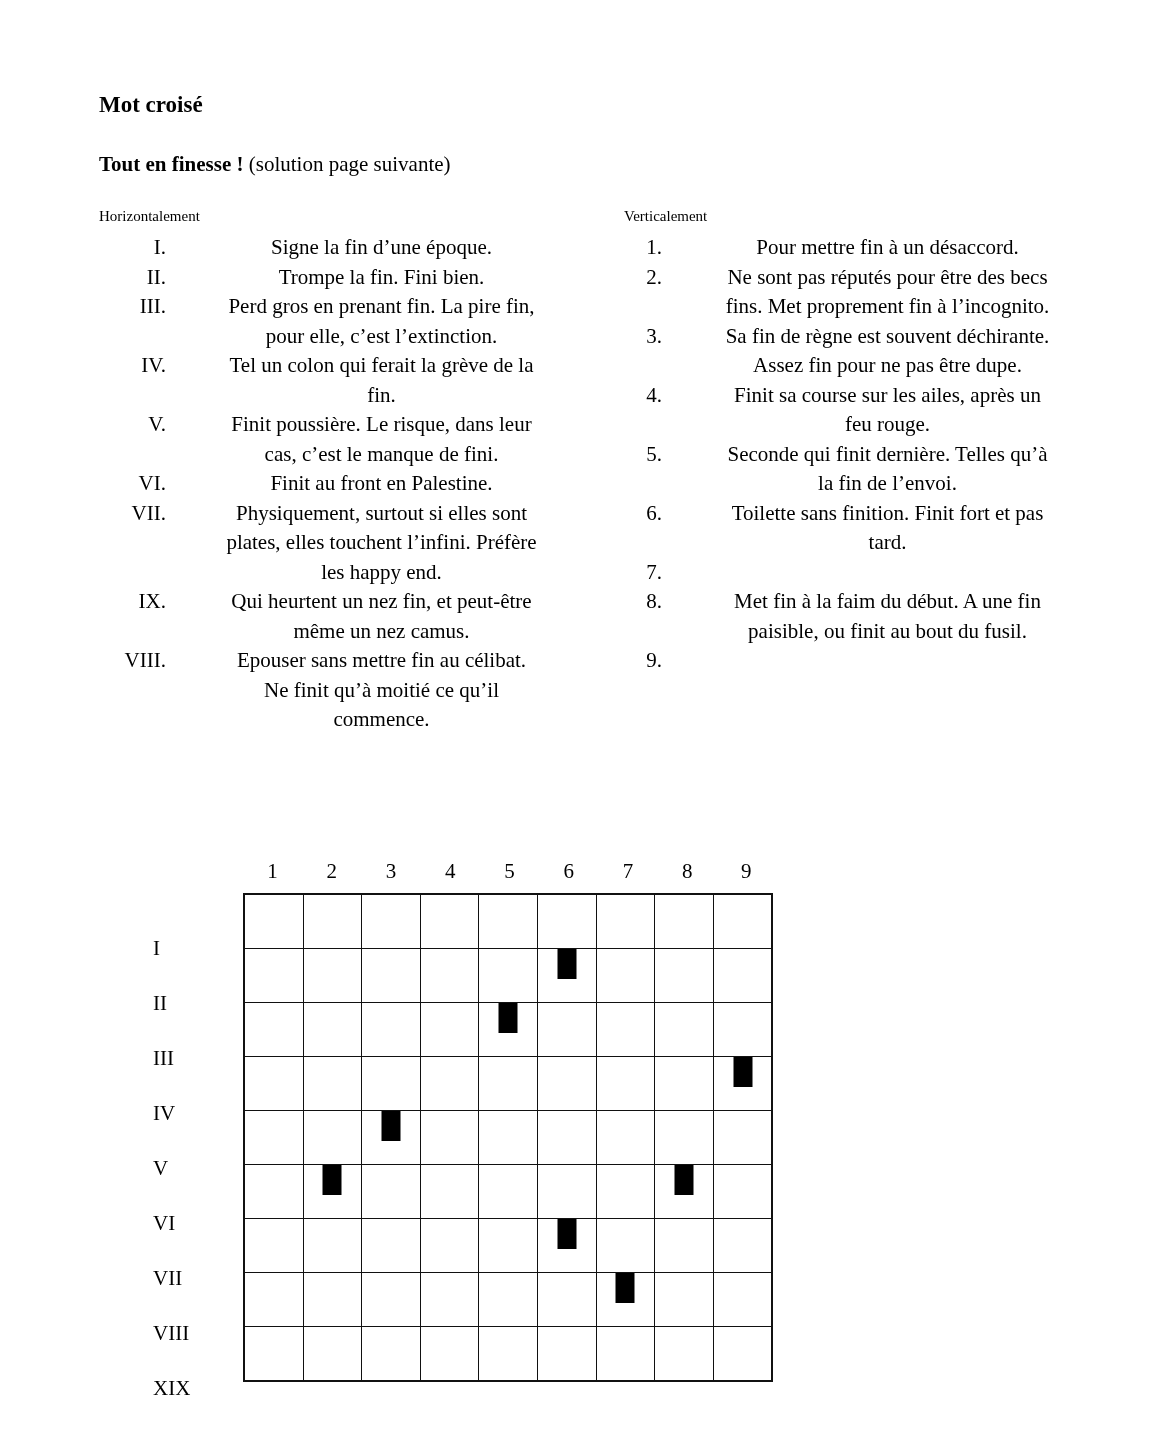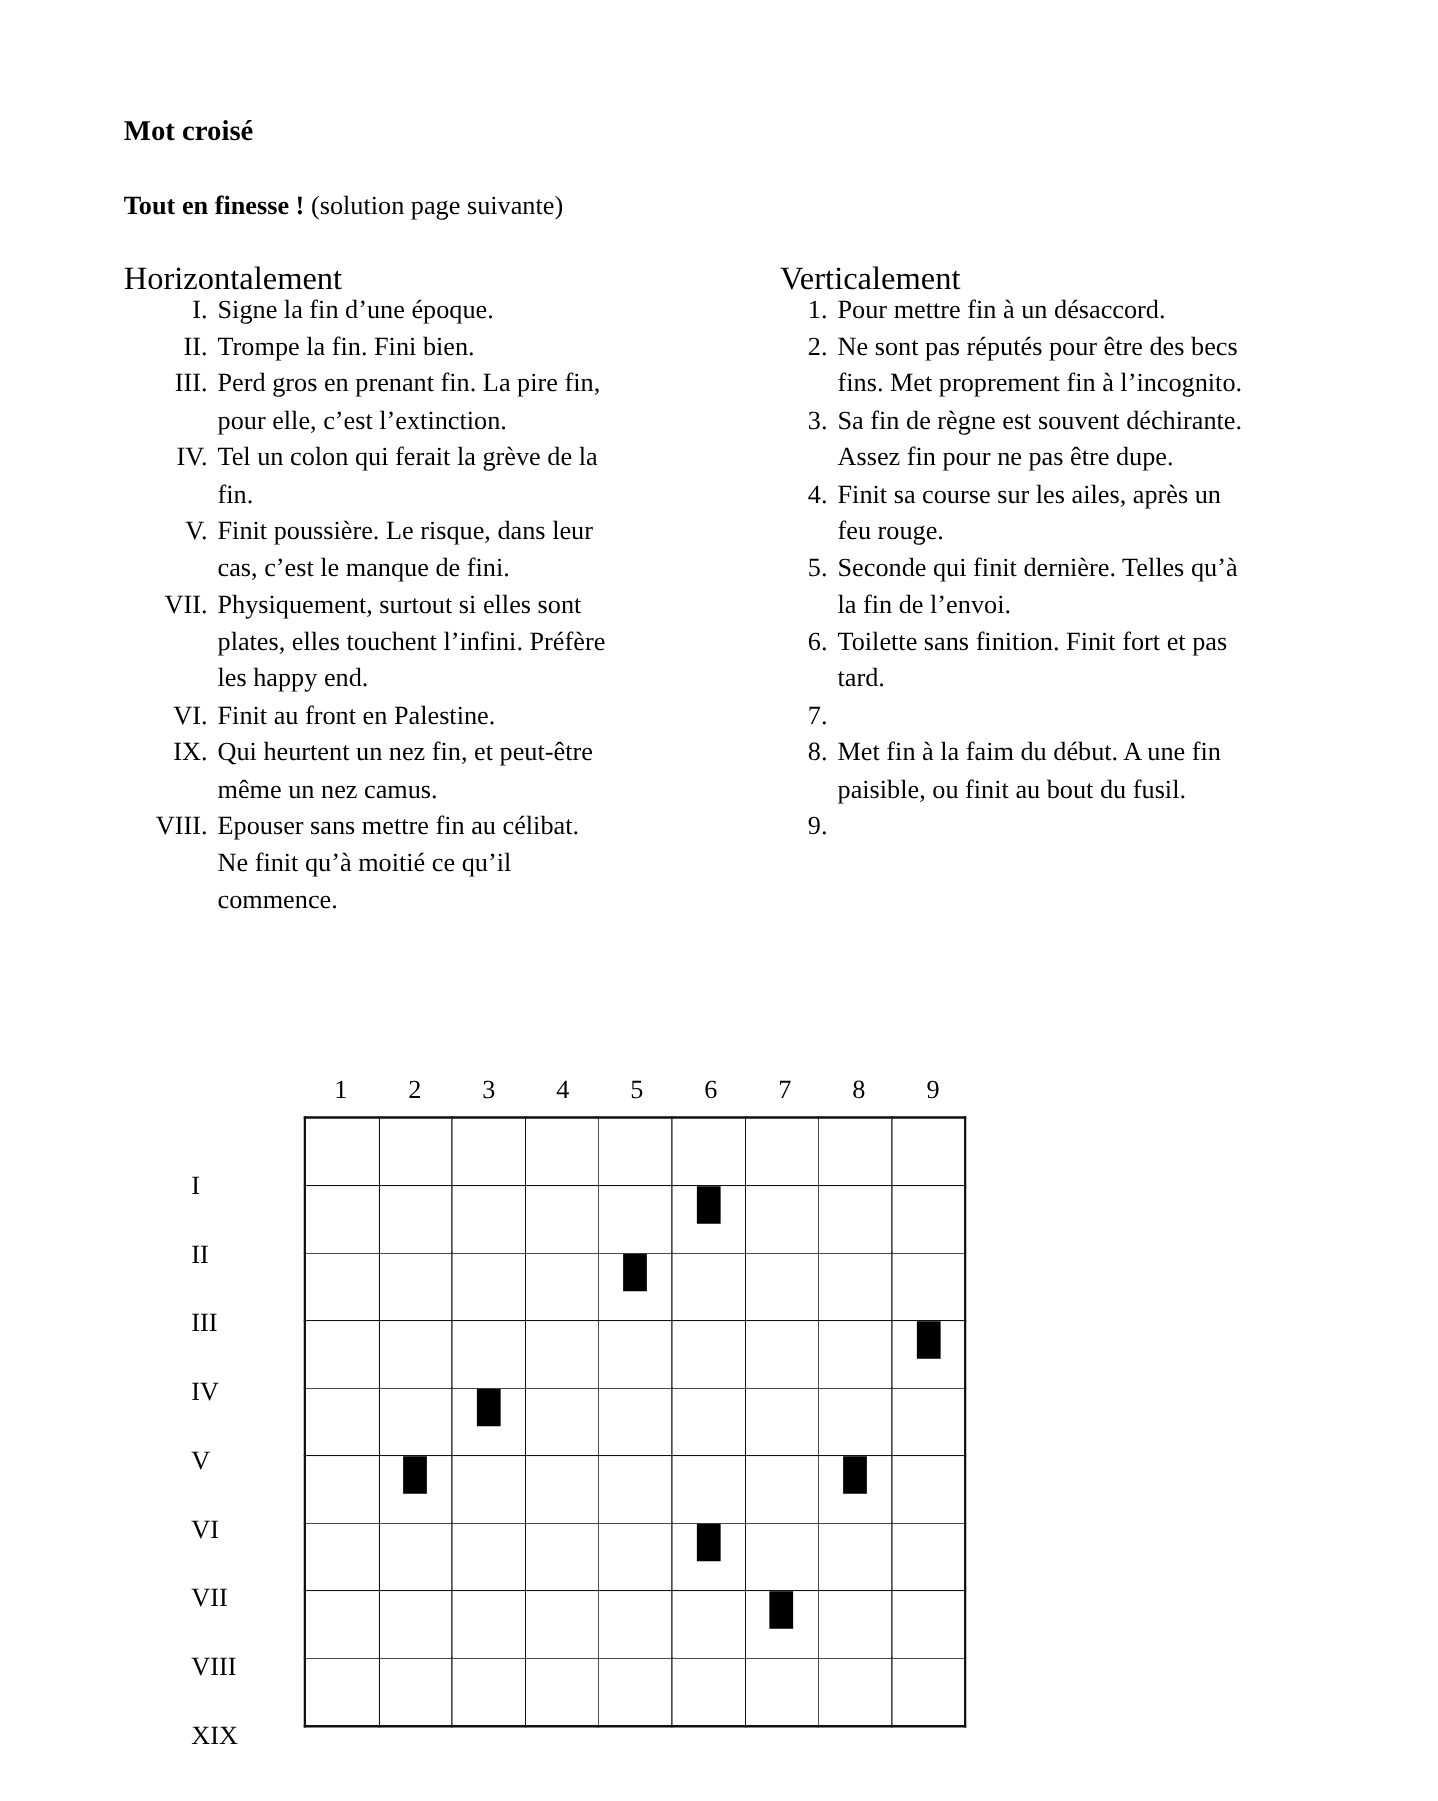--- a/index.html
+++ b/index.html
@@ -17,36 +17,36 @@
     left: 99px; top: 64px;
     font-size: 23px; font-weight: bold;
   }
   #subtitle {
     left: 99px; top: 124px;
     font-size: 21px;
     text-align: right;
   }
   #subtitle .bold { font-weight: bold; }
 
-  .section-heading { font-size: 26px; }
+  .section-heading { font-size: 15px; }
   #h-heading { left: 99px;  top: 180px; }
   #v-heading { left: 624px; top: 180px; }
 
   .clue-list {
     position: absolute;
     top: 233px;
     font-size: 21px;
     line-height: 29.5px;
   }
   #h-clues { left: 99px; }
   #v-clues { left: 608px; }
   .clue-row { display: flex; align-items: flex-start; }
   .clue-num { flex: 0 0 auto; width: 67px; text-align: right; }
   #v-clues .clue-num { width: 54px; }
-  .clue-text { margin-left: 8px; white-space: pre-line; width: 395px; }
+  .clue-text { margin-left: 18px; white-space: pre-line; width: 395px; text-align: center; }
   #v-clues .clue-text { width: 415px; }
 
   #col-headers {
     left: 243px; top: 831px;
     width: 533px;
     display: flex;
     font-size: 21px;
   }
   .col-header { flex: 1; text-align: center; }
 
@@ -107,28 +107,28 @@
       <span class="clue-num">IV.</span>
       <span class="clue-text">Tel un colon qui ferait la grève de la
 fin.</span>
     </div>
   <div class="clue-row">
       <span class="clue-num">V.</span>
       <span class="clue-text">Finit poussière. Le risque, dans leur
 cas, c’est le manque de fini.</span>
     </div>
   <div class="clue-row">
+      <span class="clue-num">VI.</span>
+      <span class="clue-text">Finit au front en Palestine.</span>
+    </div>
+  <div class="clue-row">
       <span class="clue-num">VII.</span>
       <span class="clue-text">Physiquement, surtout si elles sont
 plates, elles touchent l’infini. Préfère
 les happy end.</span>
-    </div>
-  <div class="clue-row">
-      <span class="clue-num">VI.</span>
-      <span class="clue-text">Finit au front en Palestine.</span>
     </div>
   <div class="clue-row">
       <span class="clue-num">IX.</span>
       <span class="clue-text">Qui heurtent un nez fin, et peut-être
 même un nez camus.</span>
     </div>
   <div class="clue-row">
       <span class="clue-num">VIII.</span>
       <span class="clue-text">Epouser sans mettre fin au célibat.
 Ne finit qu’à moitié ce qu’il

